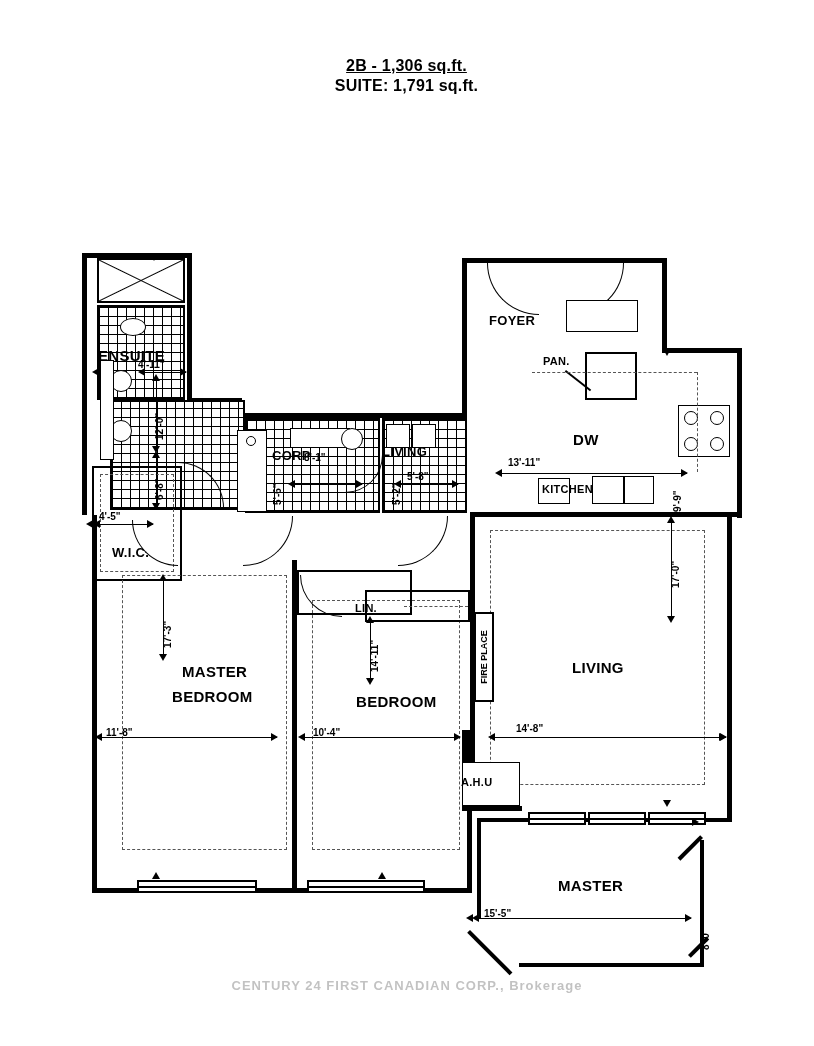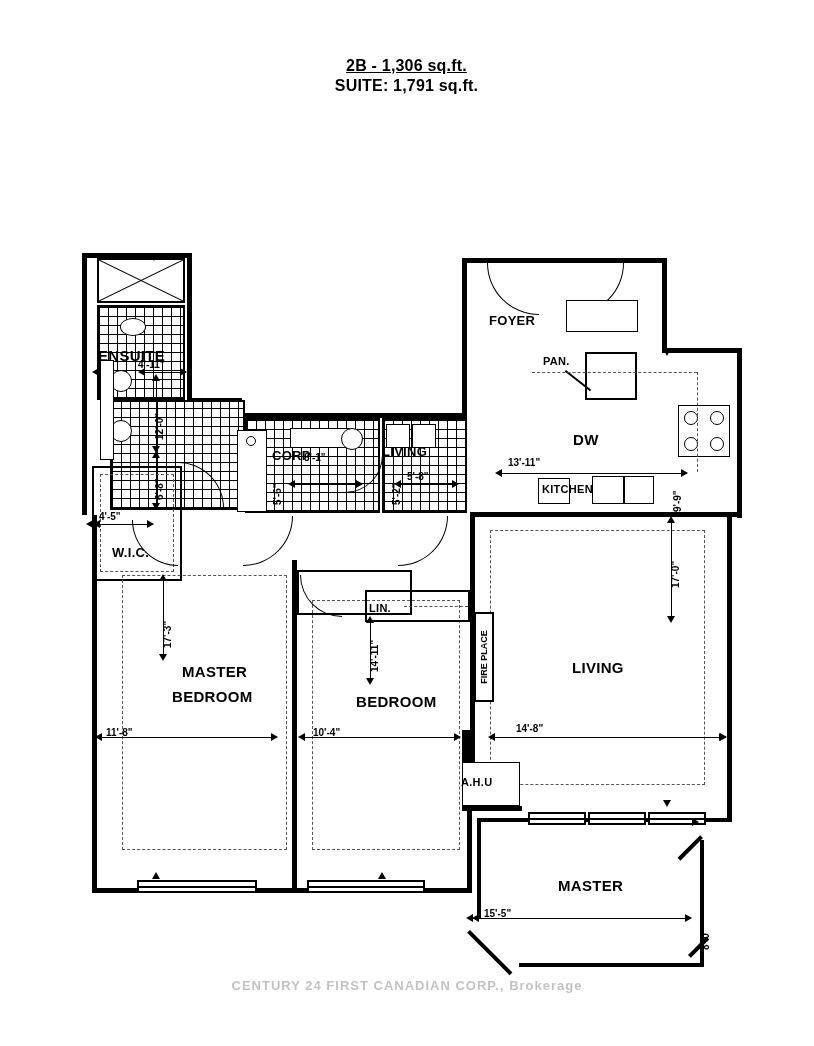--- a/index.html
+++ b/index.html
@@ -173,21 +173,21 @@
   <div class="dash" style="left:122px;top:575px;width:165px;height:275px;"></div>
   <div class="lbl room" style="left:182px;top:663px;">MASTER</div>
   <div class="lbl room" style="left:172px;top:688px;">BEDROOM</div>
 
   <div class="wall" style="left:292px;top:560px;width:5px;height:333px;"></div>
   <div class="dash" style="left:312px;top:600px;width:148px;height:250px;"></div>
   <div class="lbl room" style="left:356px;top:693px;">BEDROOM</div>
 
   <div class="box2" style="left:297px;top:570px;width:115px;height:45px;"></div>
   <div class="box2" style="left:365px;top:590px;width:105px;height:32px;"></div>
-  <div class="lbl room xs" style="left:369px;top:602px;">LIN.</div>
+  <div class="lbl room xs" style="left:355px;top:602px;">LIN.</div>
   <div class="dashline-h" style="left:404px;top:606px;width:64px;"></div>
 
   <div class="swing" style="left:243px;top:516px;width:50px;height:50px;border-radius:0 0 50px 0;border-top:none;border-left:none;"></div>
   <div class="swing" style="left:398px;top:516px;width:50px;height:50px;border-radius:0 0 50px 0;border-top:none;border-left:none;"></div>
   <div class="swing" style="left:300px;top:575px;width:42px;height:42px;border-radius:0 0 0 42px;border-top:none;border-right:none;"></div>
   <div class="swing" style="left:345px;top:455px;width:38px;height:38px;border-radius:0 0 38px 0;border-top:none;border-left:none;"></div>
   <div class="swing" style="left:178px;top:462px;width:46px;height:46px;border-radius:0 46px 0 0;border-bottom:none;border-left:none;"></div>
 
   <div class="window" style="left:137px;top:880px;width:120px;height:13px;"></div>
   <div class="window" style="left:307px;top:880px;width:118px;height:13px;"></div>

